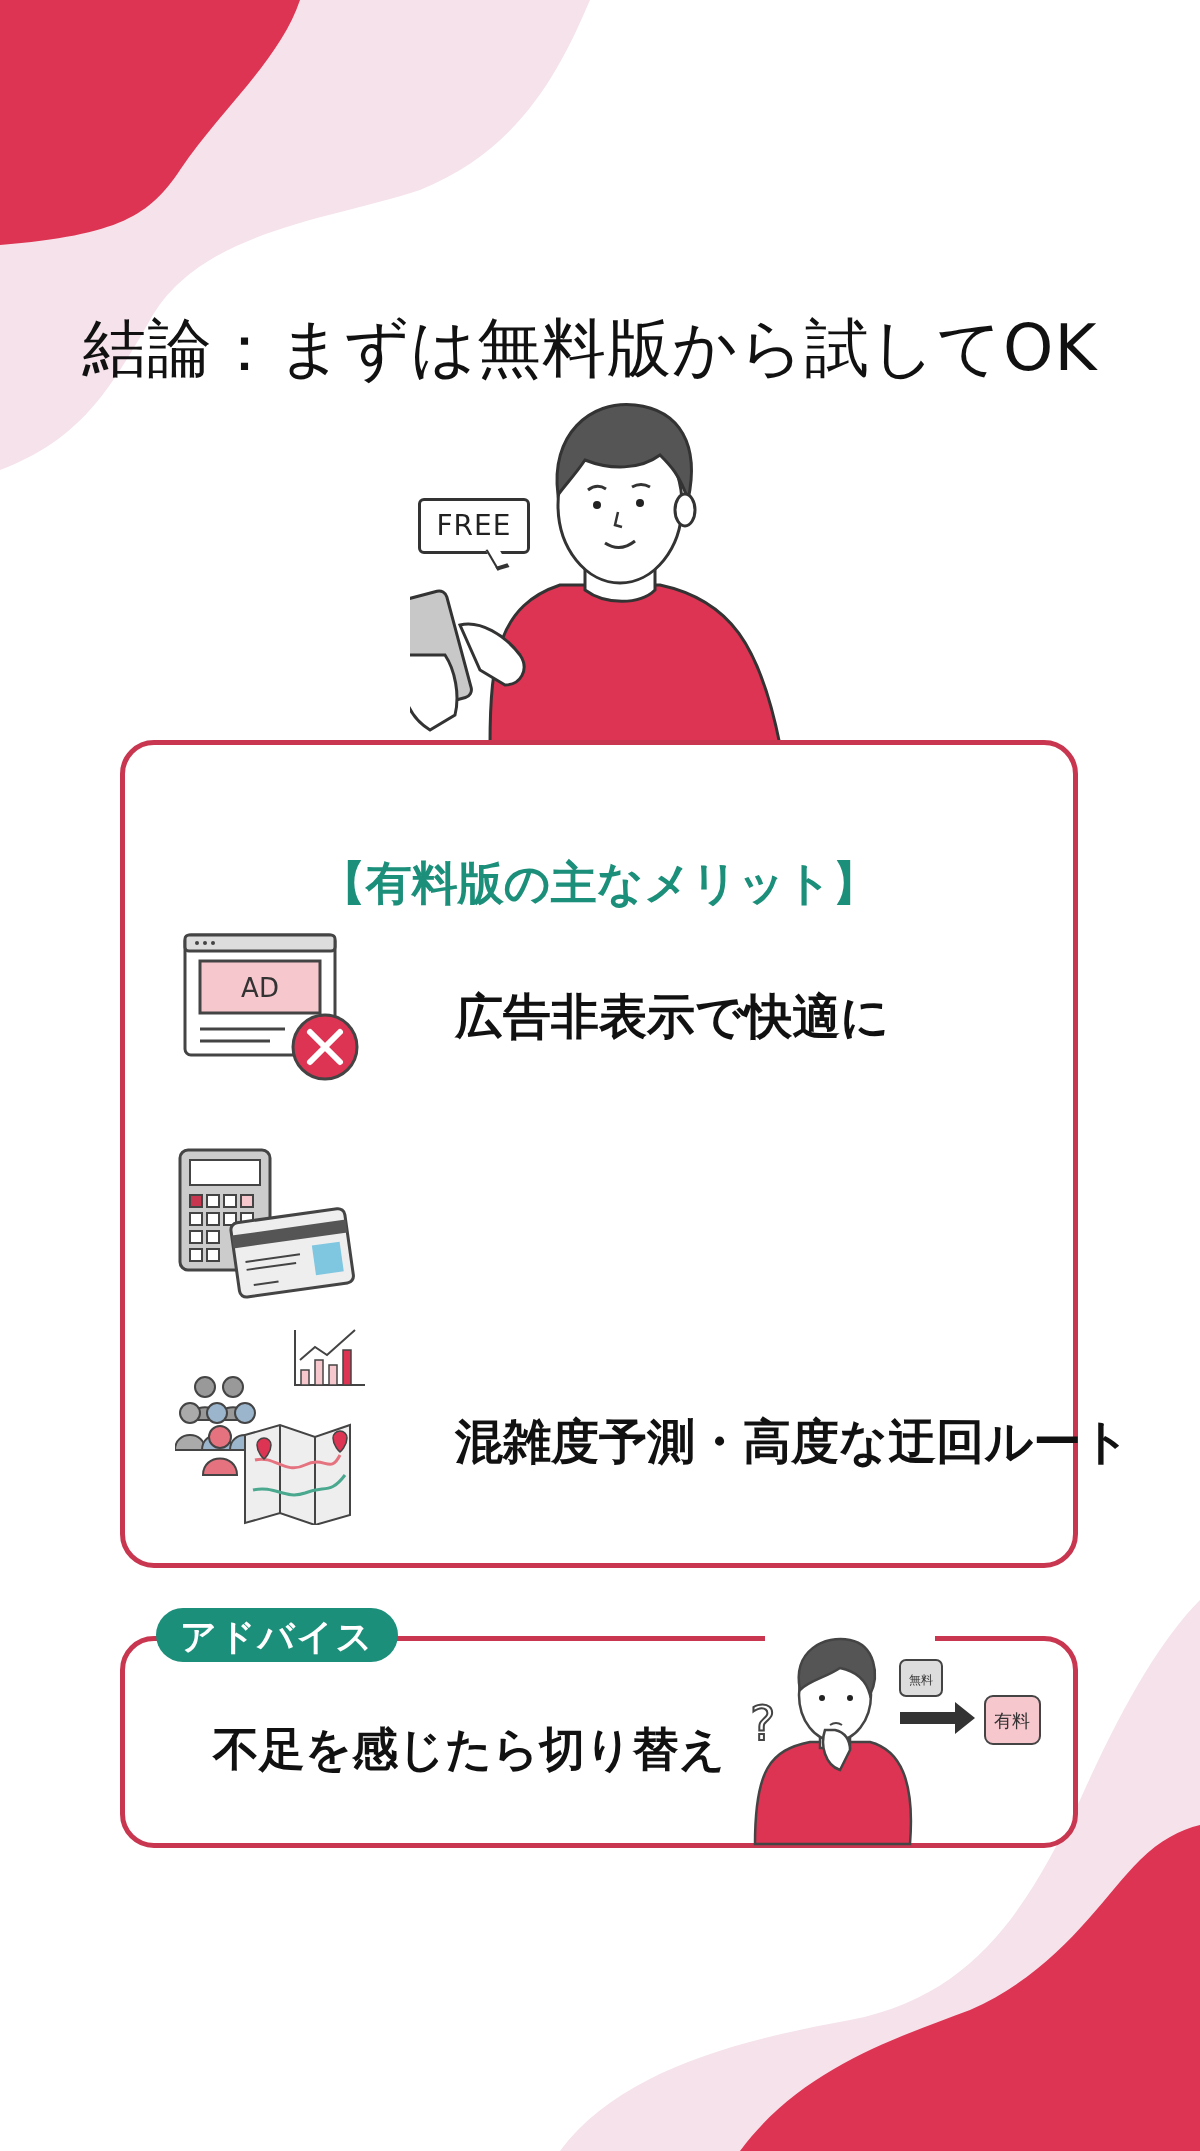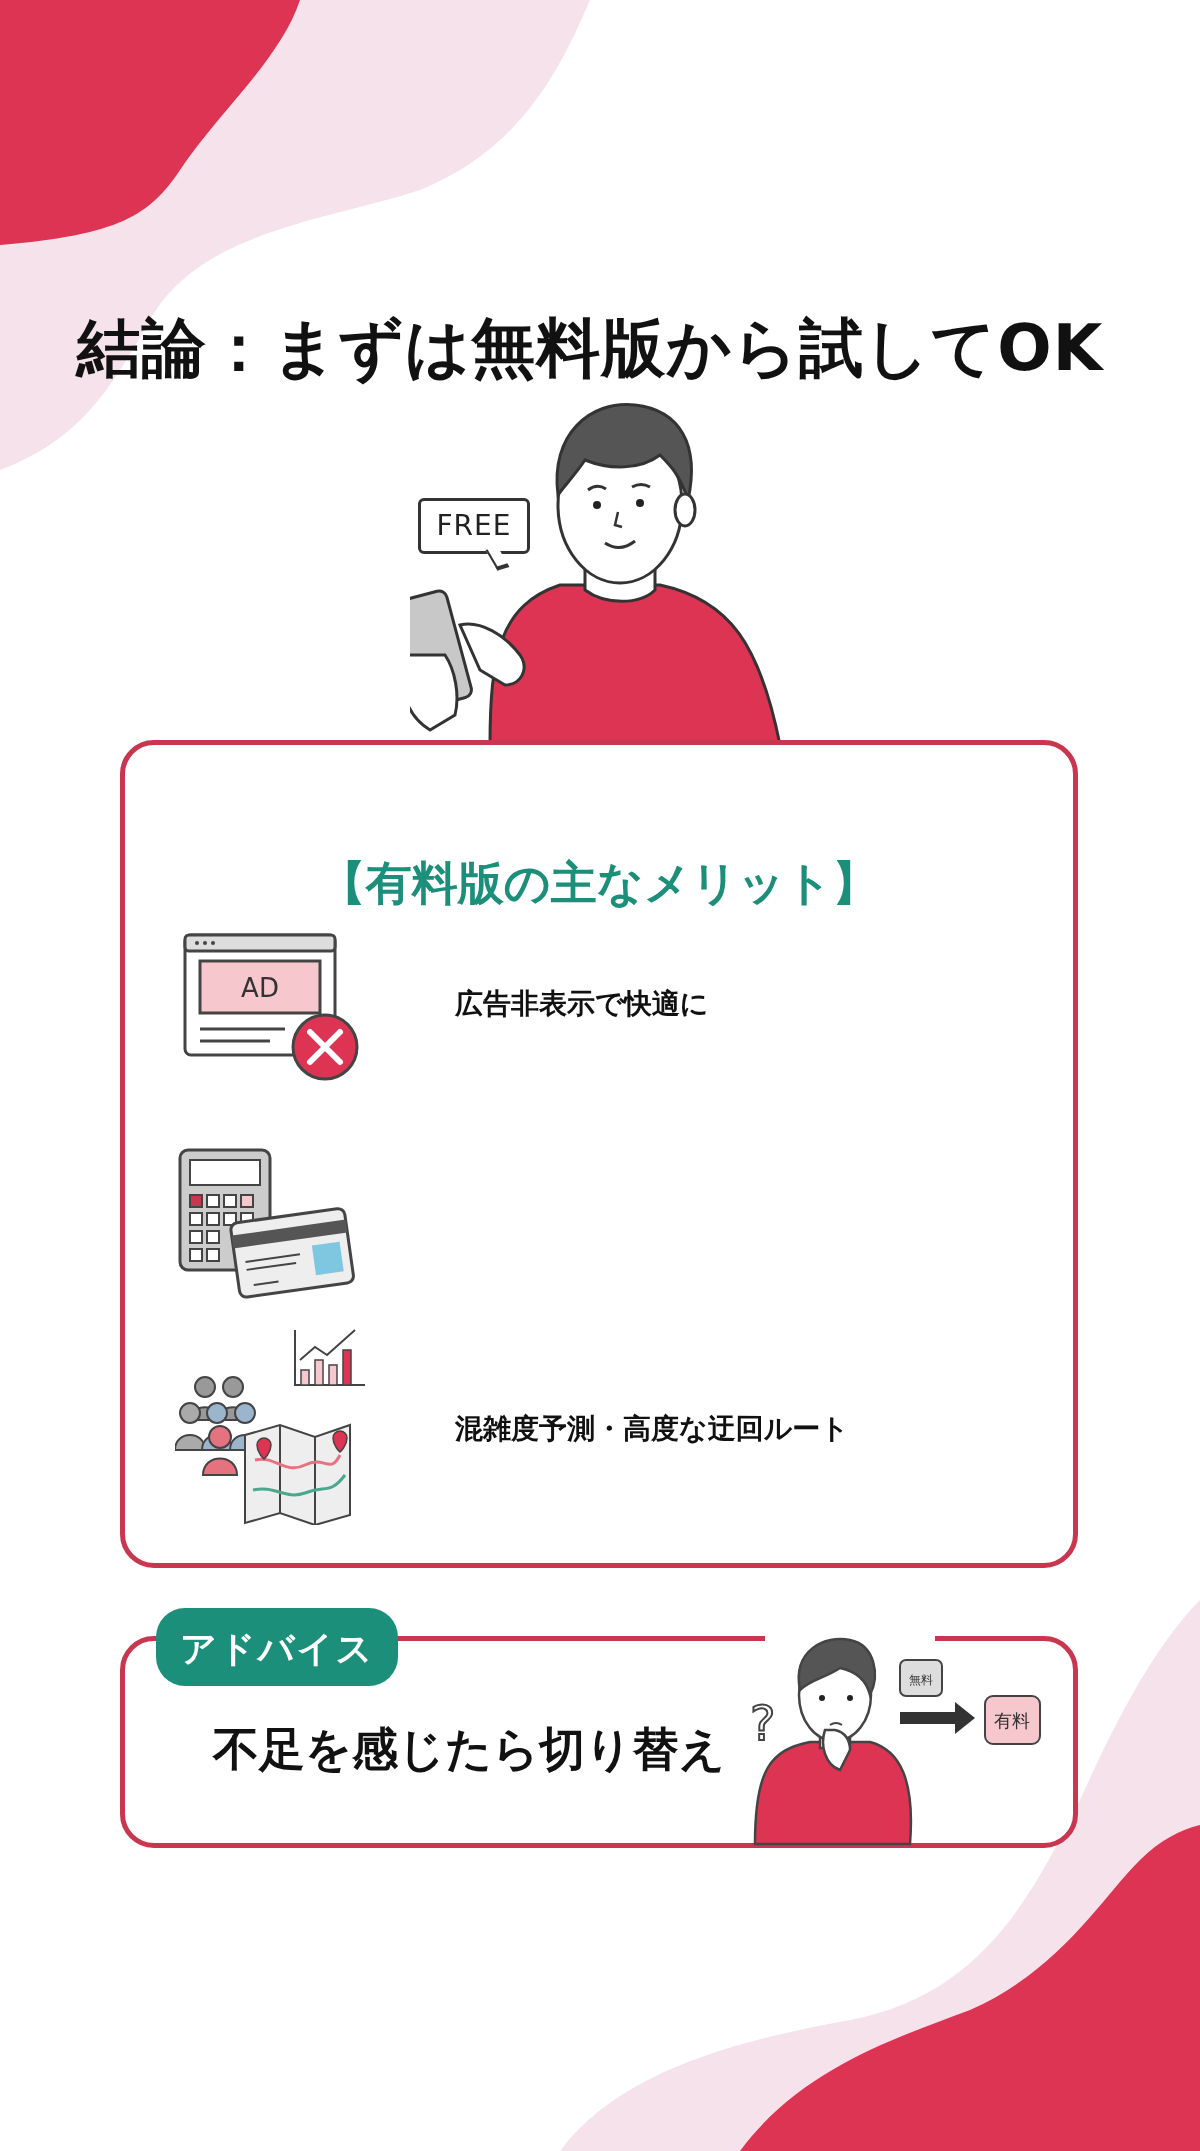--- a/index.html
+++ b/index.html
@@ -5,21 +5,21 @@
   html, body { margin:0; padding:0; }
   body {
     width:1200px; height:2151px; position:relative; overflow:hidden;
     background:#ffffff;
     font-family:"DejaVu Sans", "Liberation Sans", sans-serif;
     color:#111;
   }
   .bg-blob { position:absolute; z-index:0; }
   .page-title {
     position:absolute; left:0; width:1200px; top:262px; text-align:center;
-    font-size:64px; font-weight:bold; letter-spacing:1px; z-index:2;
+    font-size:64px; font-weight:normal; letter-spacing:1px; z-index:2;
     text-indent:-20px;
   }
   .hero { position:absolute; left:410px; top:385px; width:400px; height:360px; z-index:1; }
   .free-bubble {
     position:absolute; left:418px; top:498px; width:106px; height:50px;
     border:3px solid #333; border-radius:6px; background:#fff;
     font-size:28px; font-weight:500; text-align:center; line-height:50px;
     color:#222; z-index:3; letter-spacing:1px;
   }
   .free-bubble::after {
@@ -32,32 +32,32 @@
     border:5px solid #c8374f; border-radius:34px; background:#fff; z-index:2;
     box-sizing:border-box;
   }
   .merit-heading {
     position:absolute; left:0; width:100%; top:70px; text-align:center;
     font-size:46px; font-weight:bold; color:#1c8f7b;
   }
   .merit-item { position:absolute; left:50px; width:860px; height:170px; }
   .merit-item .icon { position:absolute; left:0; top:0; width:200px; height:170px; }
   .merit-item .label {
-    position:absolute; left:280px; font-size:28px; font-weight:bold; color:#111; white-space:nowrap;font-family:Liberation Mono, monospace;
+    position:absolute; left:280px; font-size:48px; font-weight:bold; color:#111; white-space:nowrap;font-family:Liberation Mono, monospace;
   }
   .advice-card {
     position:absolute; left:120px; top:1636px; width:958px; height:212px;
     border:5px solid #c8374f; border-radius:34px; background:#fff; z-index:2;
     box-sizing:border-box;
   }
   .advice-gap {
     position:absolute; left:640px; top:-8px; width:170px; height:12px; background:#fff;
   }
   .advice-badge {
-    position:absolute; left:156px; top:1608px; height:54px; padding:12px 24px;
+    position:absolute; left:156px; top:1608px; height:54px; padding:0 24px;
     background:#1c8f7b; color:#fff; border-radius:29px; font-size:36px; font-weight:bold;
     line-height:58px; z-index:4; letter-spacing:2px;
   }
   .advice-text {
     position:absolute; left:56px; top:78px; font-size:46px; font-weight:bold; color:#111;margin-left:32px;
   }
   .advice-figure { position:absolute; left:700px; top:1630px; width:380px; height:216px; z-index:3; }
 </style>
 </head>
 <body>

